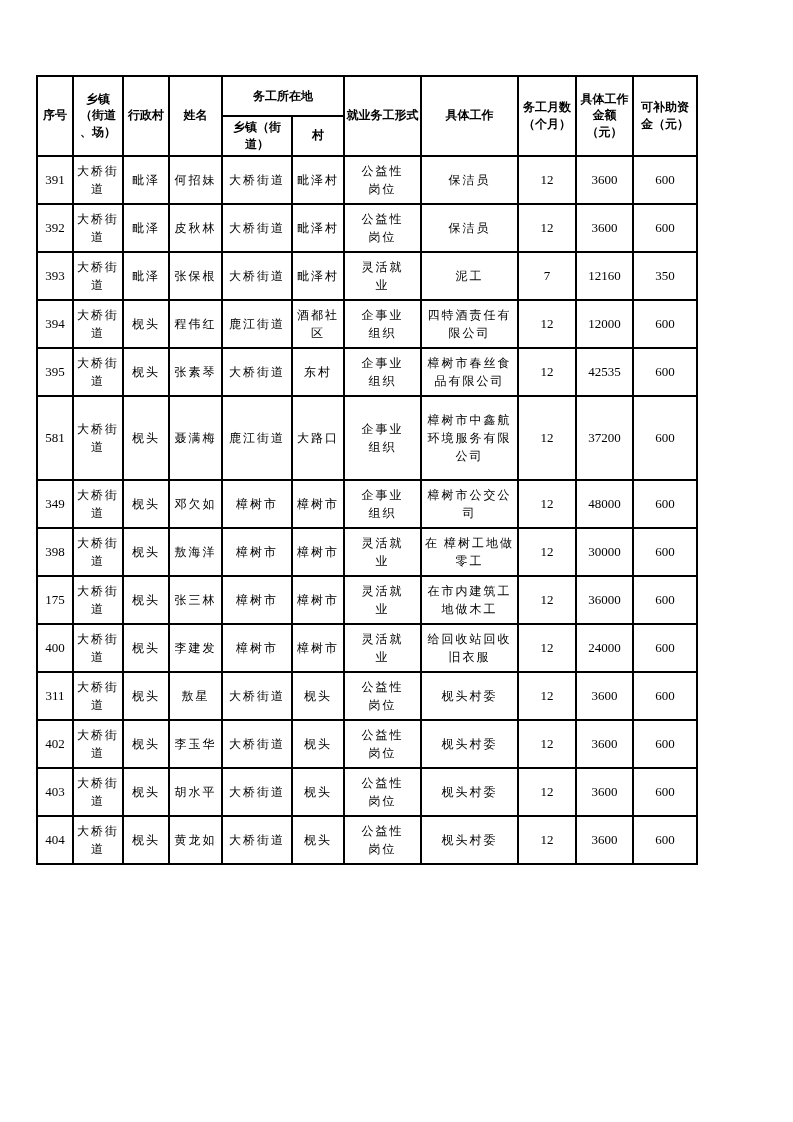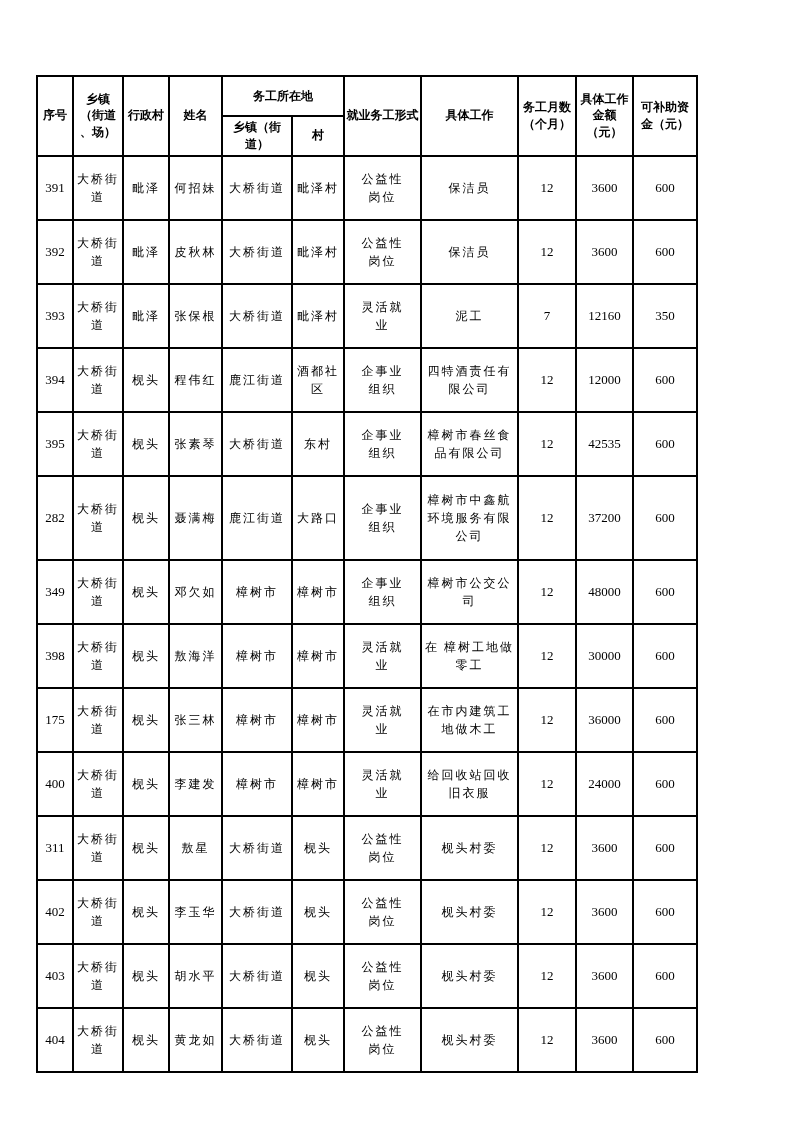--- a/index.html
+++ b/index.html
@@ -39,21 +39,21 @@
     padding: 2px 3px;
   }
   
   td:nth-child(2) { padding: 2px 1px; }
   
   td:nth-child(7) { padding: 2px 16px; }
   
   td.num { letter-spacing: 0; font-size: 13px; }
   thead tr:nth-child(1) { height: 40px; }
   thead tr:nth-child(2) { height: 38px; }
-  tbody tr { height: 64px; }
+  tbody tr { height: 48px; }
   tbody tr:nth-child(6) { height: 84px; }  
 </style>
 </head>
 <body>
 
 <div class="page">
   <table class="subsidy">
     <colgroup>
       <col style="width:36px">
         <col style="width:50px">
@@ -152,21 +152,21 @@
           <td>张素琴</td>
           <td>大桥街道</td>
           <td>东村</td>
           <td>企事业组织</td>
           <td>樟树市春丝食品有限公司</td>
           <td class="num">12</td>
           <td class="num">42535</td>
           <td class="num">600</td>
         </tr>
         <tr>
-          <td class="num">282</td>
+          <td class="num">581</td>
           <td>大桥街道</td>
           <td>枧头</td>
           <td>聂满梅</td>
           <td>鹿江街道</td>
           <td>大路口</td>
           <td>企事业组织</td>
           <td>樟树市中鑫航环境服务有限公司</td>
           <td class="num">12</td>
           <td class="num">37200</td>
           <td class="num">600</td>

